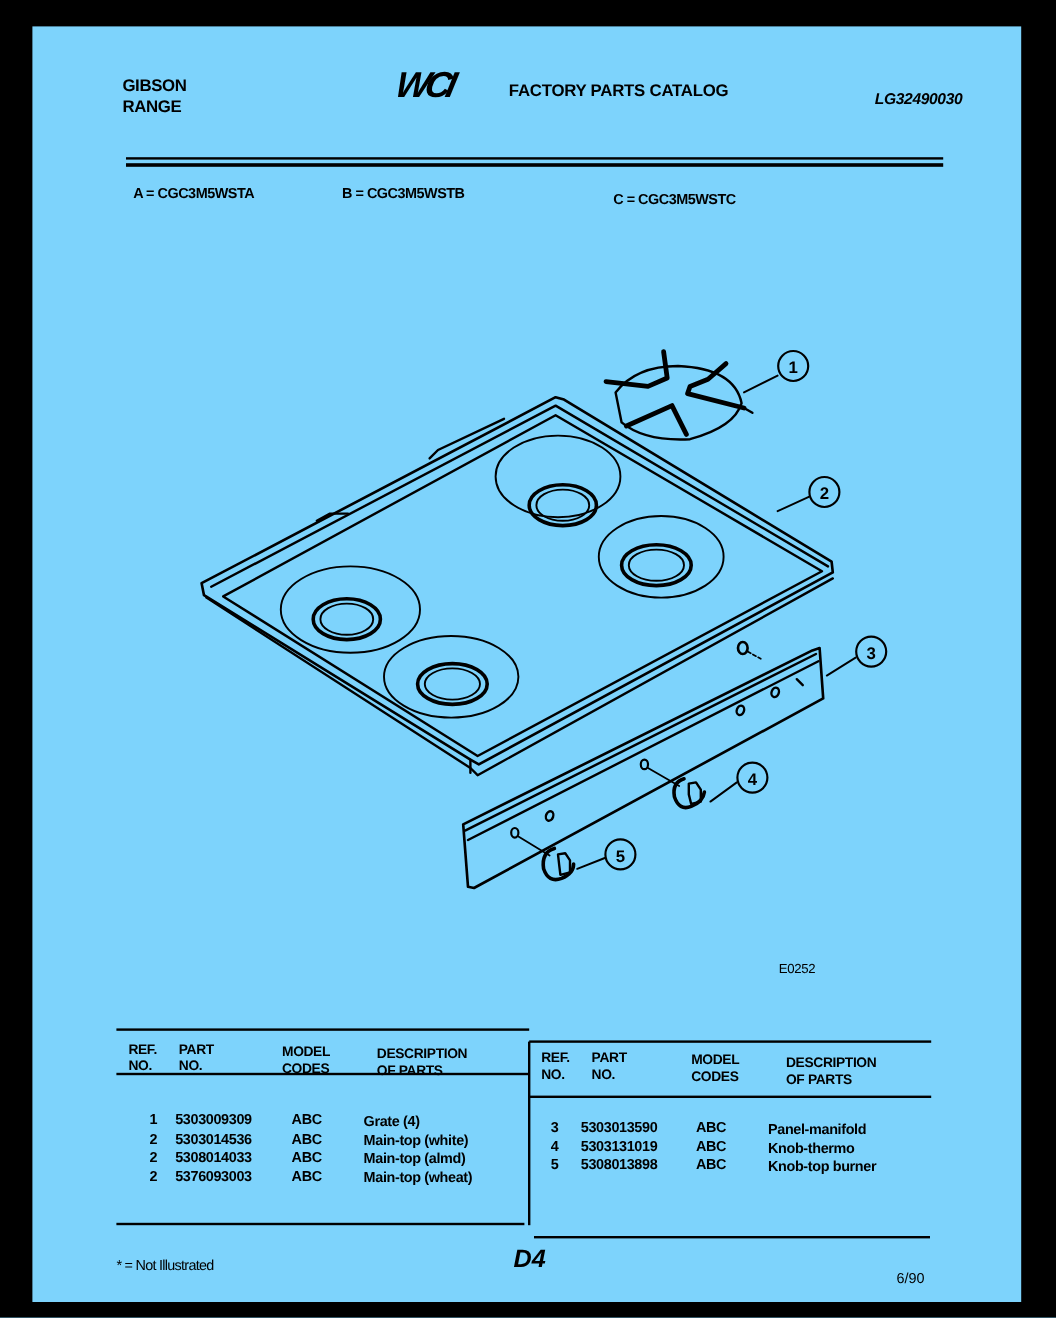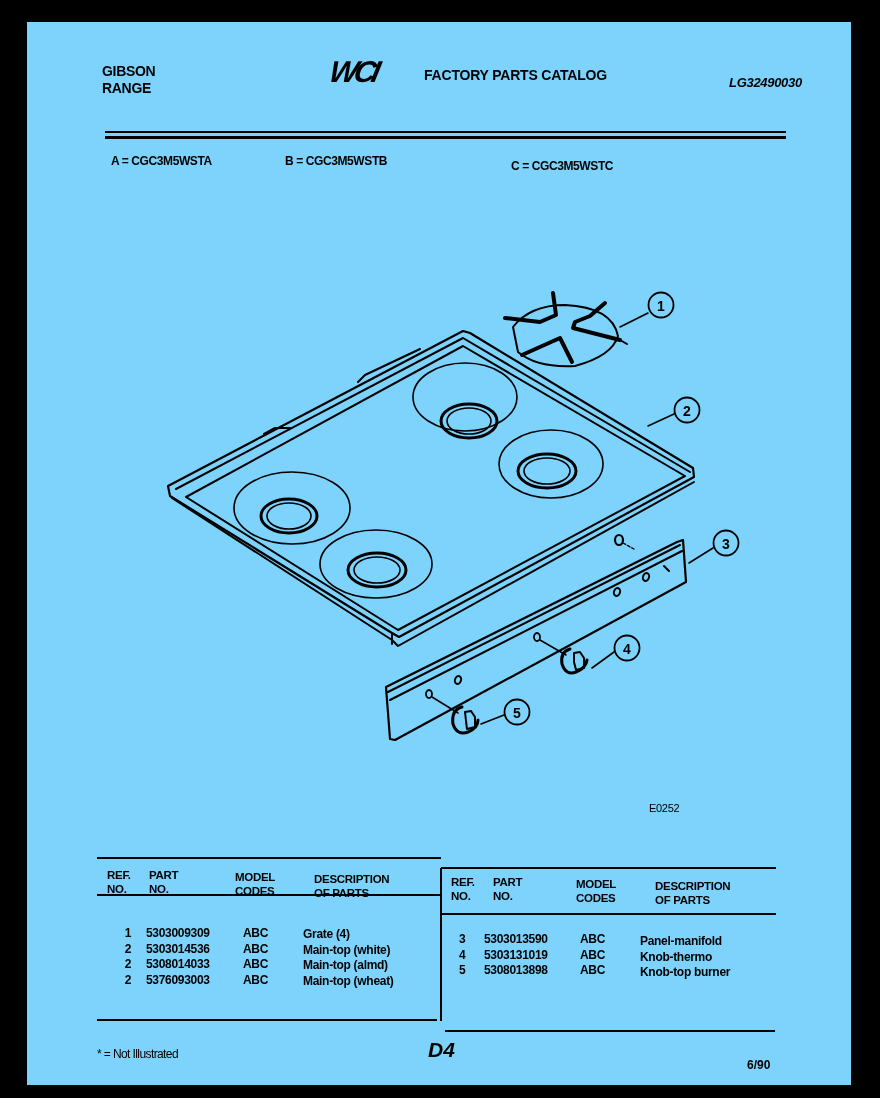--- a/index.html
+++ b/index.html
@@ -14,21 +14,21 @@
   .doc-id { left:702px; top:53px; font-size:13px; font-weight:900; letter-spacing:-0.3px;font-style:italic; }
   .rule { position:absolute; background:#000; }
   .model { top:132px; font-size:12px; font-weight:900; letter-spacing:-0.4px; }
   svg.diagram { position:absolute; left:0; top:0; }
   .fig-code { left:622px; top:780px; font-size:11px; letter-spacing:-0.3px; }
   .th { font-size:11.5px; font-weight:bold; line-height:14px; letter-spacing:-0.3px; }
   .td { font-size:12px; font-weight:bold; line-height:15.5px; letter-spacing:-0.3px; }
   .td div { height:15.5px; }
   .footer-note { left:70px; top:1025px; font-size:12px; font-weight:normal; letter-spacing:-0.6px; }
   .page-code { left:401px; top:1016px; font-size:21px; font-weight:900; font-style:italic; }
-  .date { left:720px; top:1036px; font-size:12px; font-weight:bold; }
+  .date { left:720px; top:1036px; font-size:12px; font-weight:normal; }
 </style>
 </head>
 <body>
 
 <div class="page">
 
   <div class="abs hdr-left">
     <div>GIBSON</div>
     <div>RANGE</div>
   </div>

